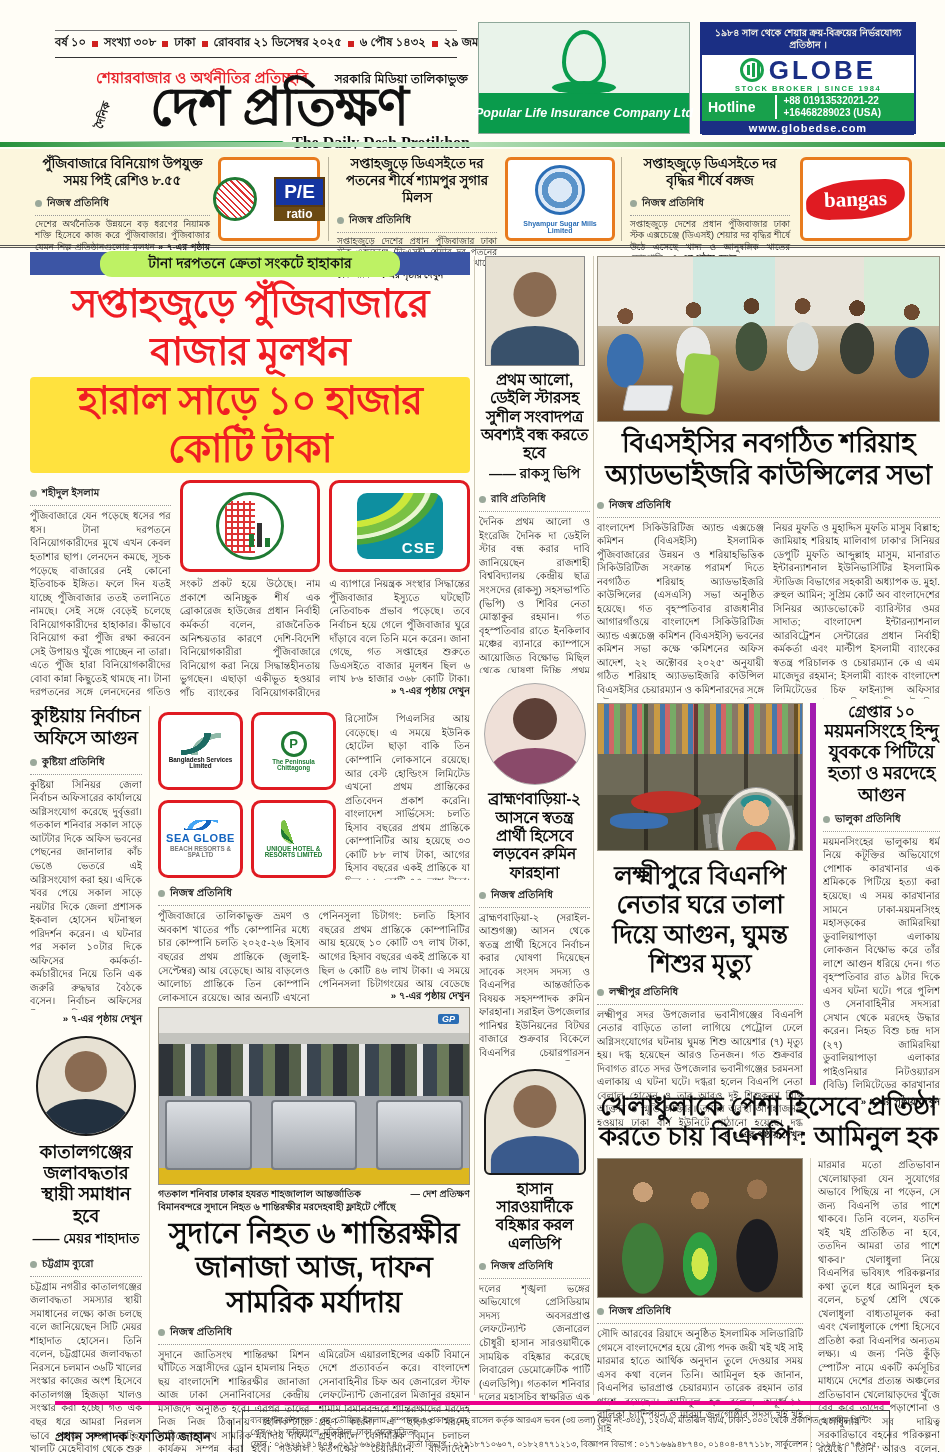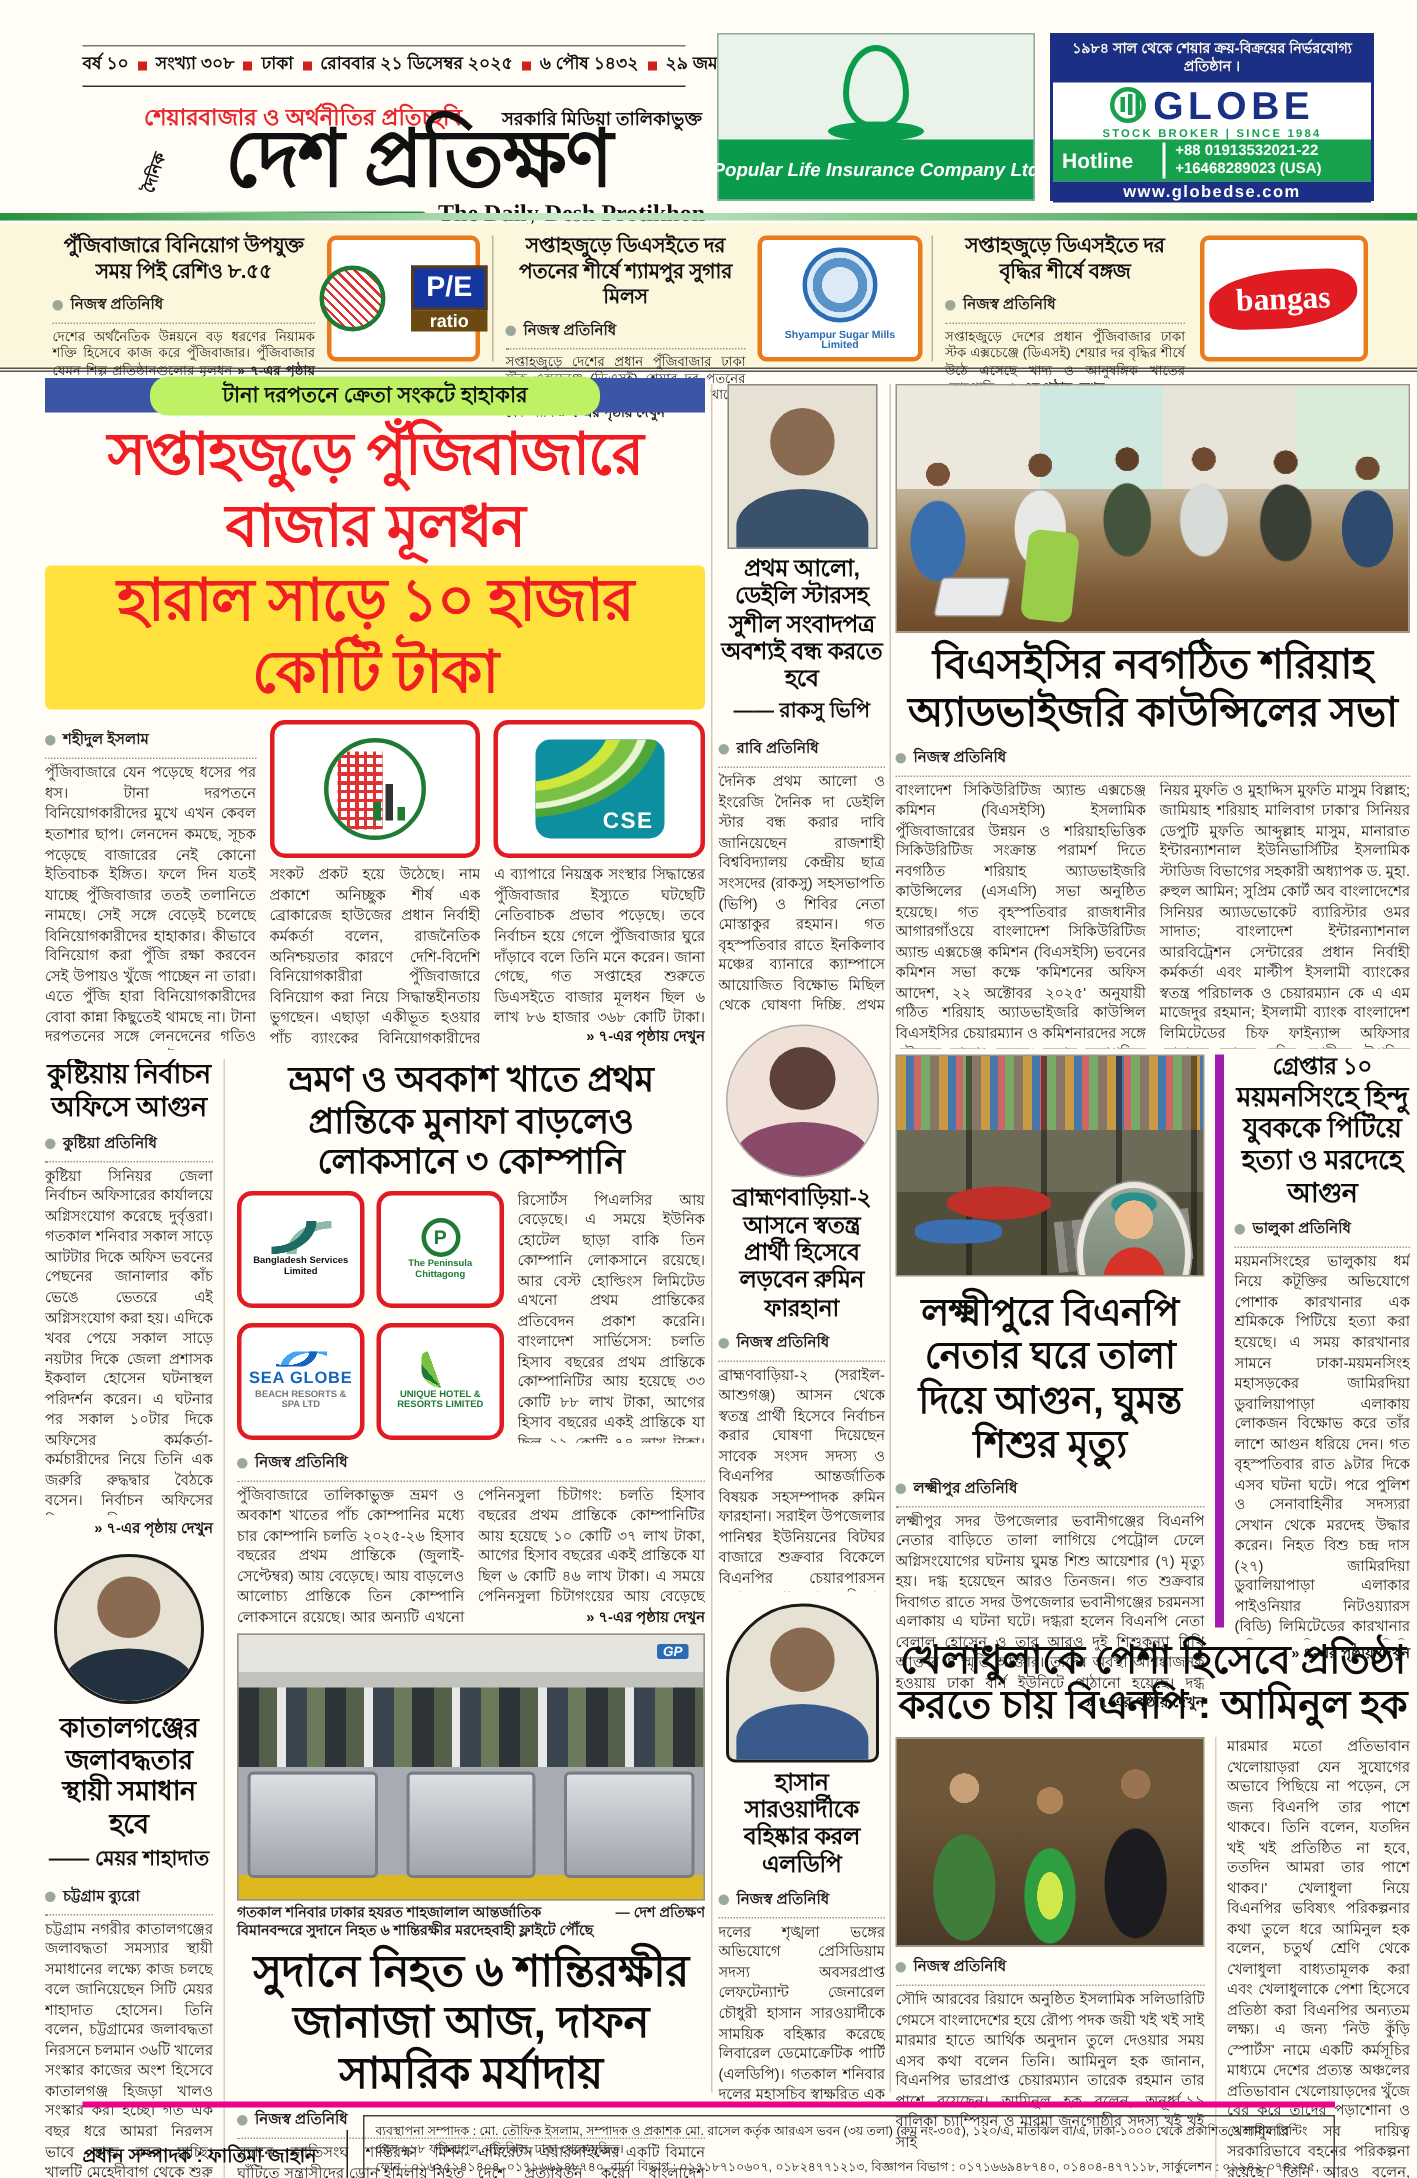--- a/index.html
+++ b/index.html
@@ -364,21 +364,20 @@
               <span class="b-dot"></span>
               <span>চট্টগ্রাম ব্যুরো</span>
             </div>
           <div class="txt" style="height:252px;">চট্টগ্রাম নগরীর কাতালগঞ্জের জলাবদ্ধতা সমস্যার স্থায়ী সমাধানের লক্ষ্যে কাজ চলছে বলে জানিয়েছেন সিটি মেয়র শাহাদাত হোসেন। তিনি বলেন, চট্টগ্রামের জলাবদ্ধতা নিরসনে চলমান ৩৬টি খালের সংস্কার কাজের অংশ হিসেবে কাতালগঞ্জ হিজড়া খালও সংস্কার করা হচ্ছে। গত এক বছর ধরে আমরা নিরলস ভাবে কাজ করে যাচ্ছি। খালটি মেহেদীবাগ থেকে শুরু হয়ে চাক্তাই খাল ফুলতলী হলে কর্ণফুলীতে পড়েছে। গতকাল শনিবার দুপুরে নগরীর কাতালগঞ্জ আবাসিক এলাকার ৩ নম্বর রোডের মুখে হিজড়া খালের পাড়ে সাংবাদিকদের সঙ্গে আলাপকালে তিনি এ কথা জানান। শাহাদাত হোসেন বলেন, 'হিজড়া খাল নগরীর মেহেদীবাগ গোলপাহাড় মোড় থেকে শহরের অনেক গুরুত্বপূর্ণ এলাকা যেমন- পাঁচলাইশ, ষোলশহর, কাতালগঞ্জসহ এই খালের পাড়ে। হিজড়া খালের কাজ শুরু হয়েছে। যখন কাজ চলে কিছু জনদুর্ভোগ হয়। এটার স্থায়ী সমাধান হবে। সমাধান হওয়া পর্যন্ত এলাকাবাসীকে একটু সহ্য</div>
 
         </div>
       </div>
 
       <div class="main-col">
         <div>
-          <h2 class="hl hl-23">ভ্রমণ ও অবকাশ খাতে প্রথম প্রান্তিকে মুনাফা বাড়লেও লোকসানে ৩ কোম্পানি</h2>
           <div style="display:flex; gap:9px; margin-top:6px; height:168px; overflow:hidden;">
             <div class="tl-grid">
               <div class="tl">
                   <span class="ic-bsl"></span>
                   <span class="tl-name">Bangladesh Services Limited</span>
                 </div>
               <div class="tl">
                   <span class="ic-pen">P</span>
                   <span class="tl-name" style="color:#1f7a33;">The Peninsula Chittagong</span>
                 </div>

